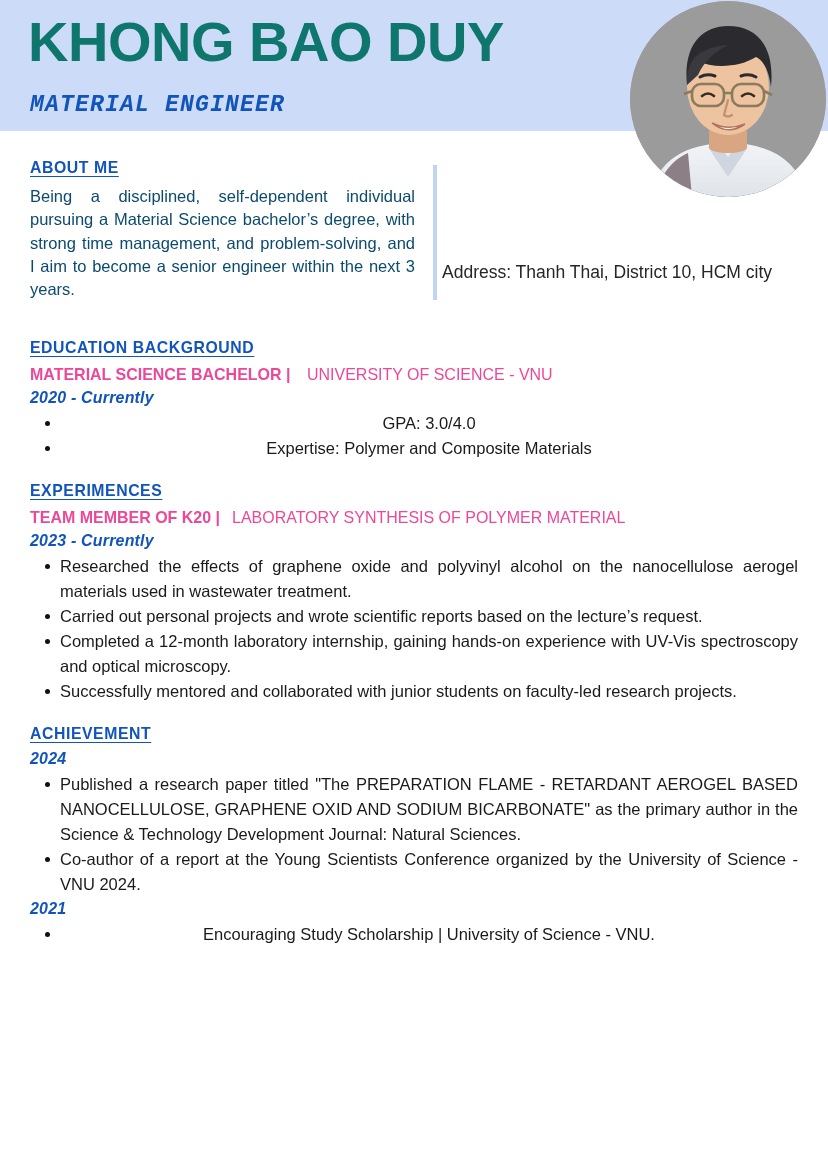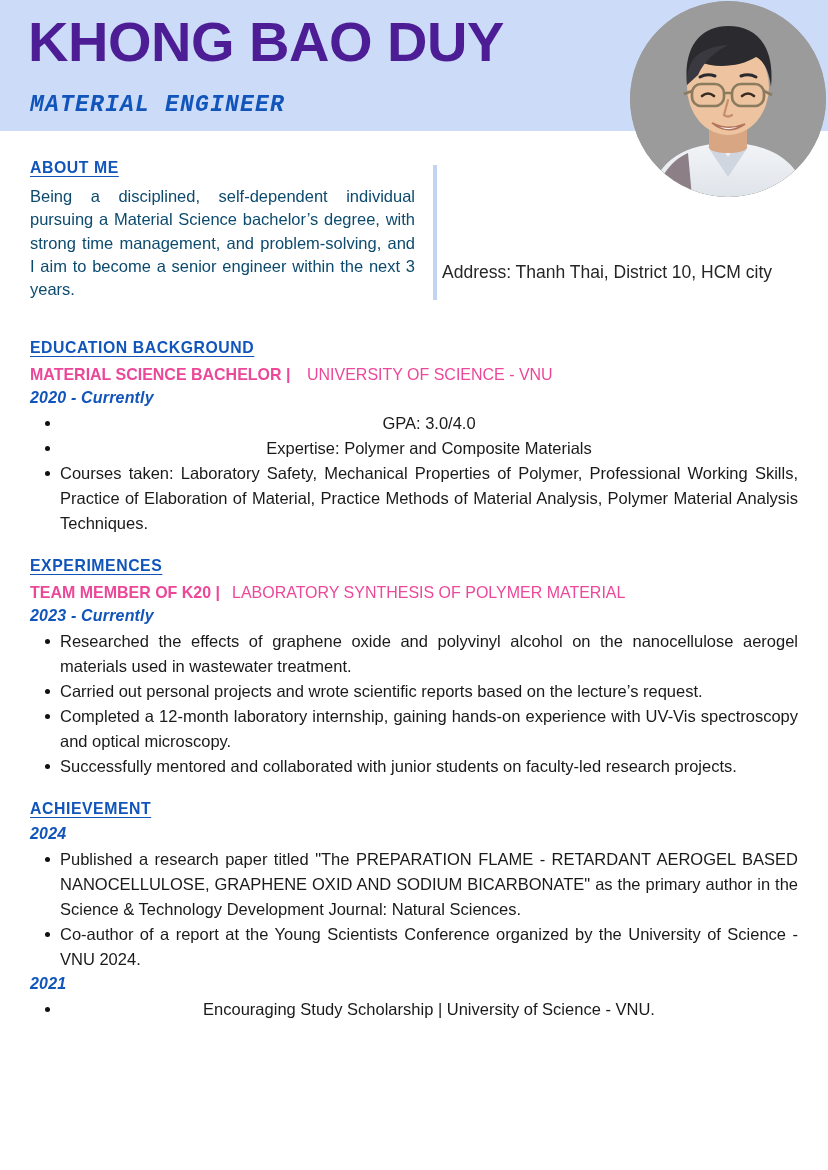--- a/index.html
+++ b/index.html
@@ -24,21 +24,21 @@
     height: 131px;
     background: #ccdcf8;
   }
   .name {
     position: absolute;
     left: 28px;
     top: 10px;
     font-size: 56px;
     font-weight: 700;
     letter-spacing: -0.5px;
-    color: #4c1d95;
+    color: #0f766e;
     line-height: 1.15;
     white-space: nowrap;
   }
   .subtitle {
     position: absolute;
     left: 30px;
     top: 92px;
     font-size: 23px;
     font-weight: 700;
     font-style: italic;
@@ -245,21 +245,20 @@
 
 <div class="content">
 
   <div class="section">
     <div class="section-head sec-title">EDUCATION BACKGROUND</div>
     <p class="entry-line"><span class="entry-role">MATERIAL SCIENCE BACHELOR |</span><span class="entry-org"> UNIVERSITY OF SCIENCE - VNU</span></p>
     <div class="entry-date">2020 - Currently</div>
     <ul class="bullets">
       <li class="nojustify"><span class="li-text">GPA: 3.0/4.0</span></li>
       <li class="nojustify"><span class="li-text">Expertise: Polymer and Composite Materials</span></li>
-      <li><span class="li-text">Courses taken: Laboratory Safety, Mechanical Properties of Polymer, Professional Working Skills, Practice of Elaboration of Material, Practice Methods of Material Analysis, Polymer Material Analysis Techniques.</span></li>
     </ul>
   </div>
 
   <div class="gap-md"></div>
 
   <div class="section">
     <div class="section-head sec-title">EXPERIMENCES</div>
     <p class="entry-line"><span class="entry-role">TEAM MEMBER OF K20 |</span><span class="entry-org"> LABORATORY SYNTHESIS OF POLYMER MATERIAL</span></p>
     <div class="entry-date">2023 - Currently</div>
     <ul class="bullets">

